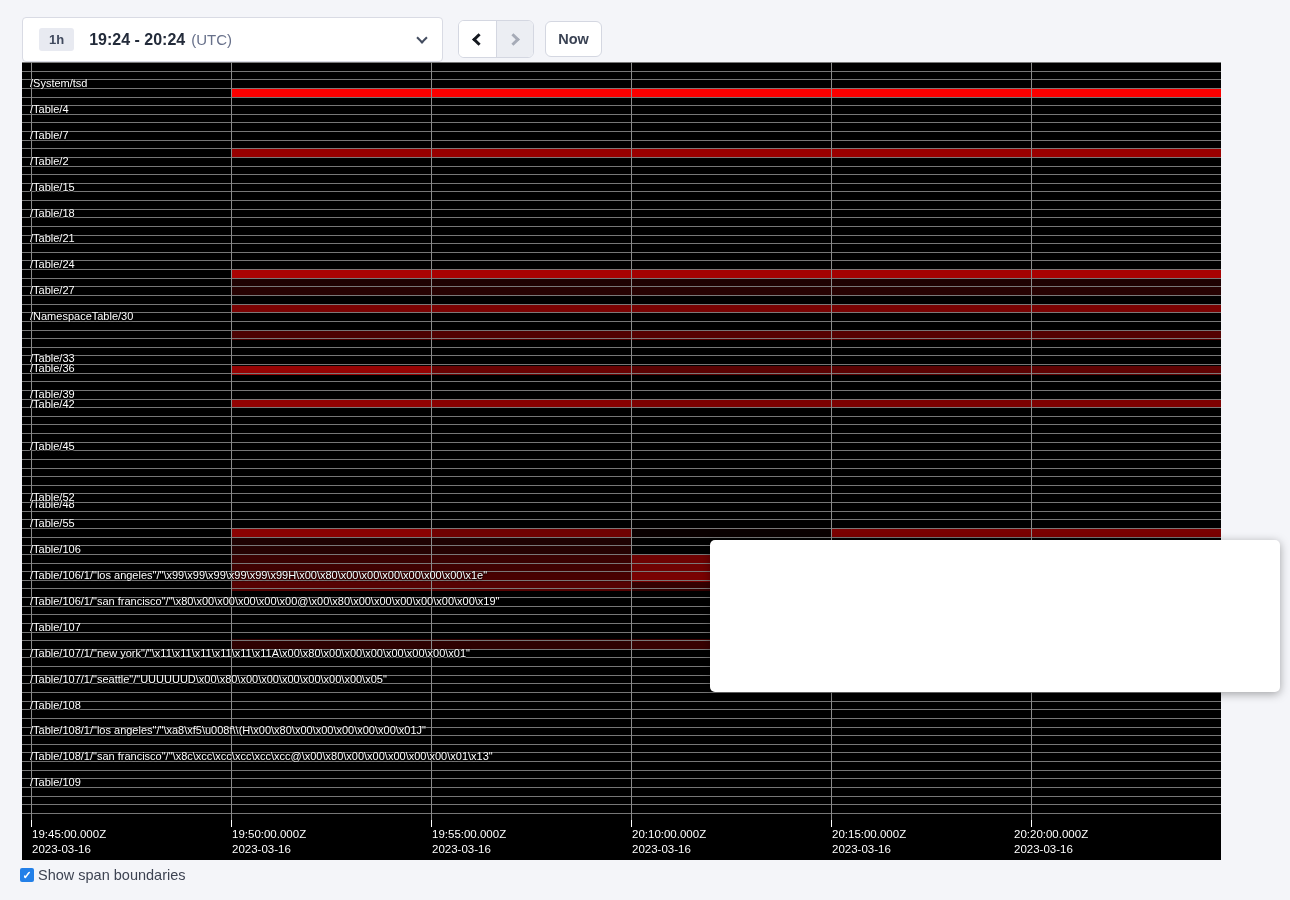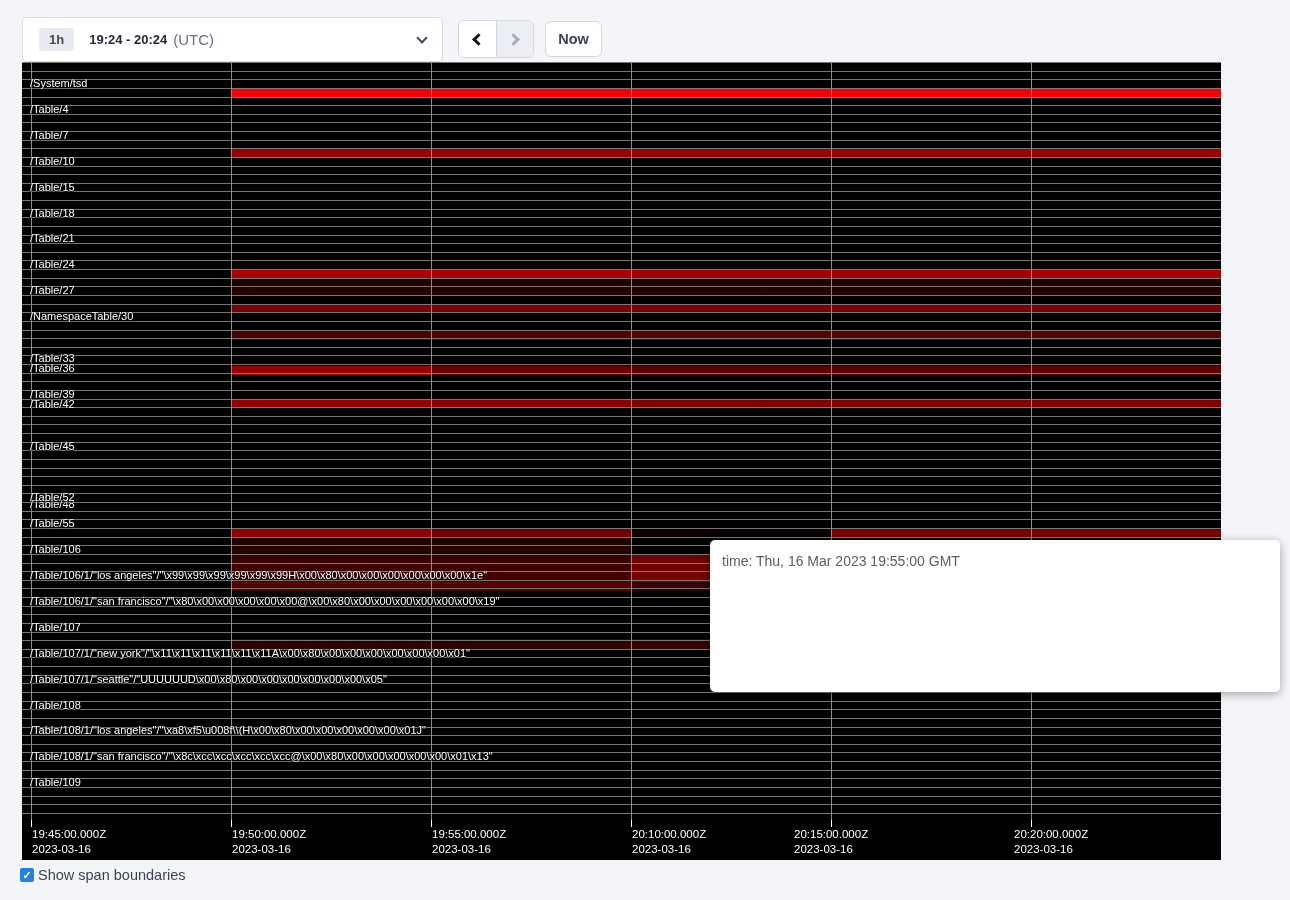--- a/index.html
+++ b/index.html
@@ -10,21 +10,21 @@
   .topbar { position:absolute; left:0; top:0; width:100%; height:62px; }
   .time-dropdown {
     position:absolute; left:22px; top:17px; width:421px; height:45px;
     background:#ffffff; border:1px solid #d9dbe4; border-radius:4px;
     display:flex; align-items:center; padding:0 16px; cursor:pointer;
   }
   .preset-badge {
     background:#e8eaf1; color:#414a5e; font-size:13px; font-weight:bold;
     padding:4px 10px; border-radius:3px; margin-right:15px;
   }
-  .range-text { font-size:13px; font-weight:bold; color:#232b3a; margin-right:6px; }
+  .range-text { font-size:16px; font-weight:bold; color:#232b3a; margin-right:6px; }
   .range-tz { font-size:15px; color:#67708a; }
   .chev { display:inline-block; border-style:solid; border-color:currentColor; }
   .chev-down { width:8px; height:8px; border-width:0 2px 2px 0; transform:rotate(45deg); color:#434c5f; margin-left:auto; margin-top:-4px; }
   .btn-group {
     position:absolute; left:458px; top:20px; width:76px; height:38px;
     border:1px solid #d4d7e1; border-radius:6px; display:flex; overflow:hidden; background:#fff;
   }
   .btn-group button {
     width:38px; height:100%; border:none; display:flex; align-items:center; justify-content:center; cursor:pointer; background:#fff;
   }
@@ -226,21 +226,21 @@
       <div class="vline" style="left: 209px;"></div>
       <div class="vline" style="left: 409px;"></div>
       <div class="vline" style="left: 609px;"></div>
       <div class="vline" style="left: 809px;"></div>
       <div class="vline" style="left: 1009px;"></div>
     </div>
   <div class="labels">
       <div class="row-label" style="top: 21px;">/System/tsd</div>
       <div class="row-label" style="top: 47px;">/Table/4</div>
       <div class="row-label" style="top: 73px;">/Table/7</div>
-      <div class="row-label" style="top: 99px;">/Table/10</div>
+      <div class="row-label" style="top: 99px;">/Table/2</div>
       <div class="row-label" style="top: 125px;">/Table/15</div>
       <div class="row-label" style="top: 151px;">/Table/18</div>
       <div class="row-label" style="top: 176px;">/Table/21</div>
       <div class="row-label" style="top: 202px;">/Table/24</div>
       <div class="row-label" style="top: 228px;">/Table/27</div>
       <div class="row-label" style="top: 254px;">/NamespaceTable/30</div>
       <div class="row-label" style="top: 296px;">/Table/33</div>
       <div class="row-label" style="top: 306px;">/Table/36</div>
       <div class="row-label" style="top: 332px;">/Table/39</div>
       <div class="row-label" style="top: 342px;">/Table/42</div>
@@ -275,32 +275,31 @@
       <div class="xlabel" style="left: 410px;">
         <div>19:55:00.000Z</div>
         <div>2023-03-16</div>
       </div>
       <div class="xtick" style="left: 609px;"></div>
       <div class="xlabel" style="left: 610px;">
         <div>20:10:00.000Z</div>
         <div>2023-03-16</div>
       </div>
       <div class="xtick" style="left: 809px;"></div>
-      <div class="xlabel" style="left: 772px;">
+      <div class="xlabel" style="left: 810px;">
         <div>20:15:00.000Z</div>
         <div>2023-03-16</div>
       </div>
       <div class="xtick" style="left: 1009px;"></div>
       <div class="xlabel" style="left: 992px;">
         <div>20:20:00.000Z</div>
         <div>2023-03-16</div>
       </div>
     </div>
 </div>
 
 <div class="tooltip">
-  <div class="line">time: Thu, 16 Mar 2023 19:55:00 GMT</div>
 </div>
 
 <div class="footer">
   <span class="checkbox"></span>
   <span class="cb-label">Show span boundaries</span>
 </div>
 
 </body></html>

